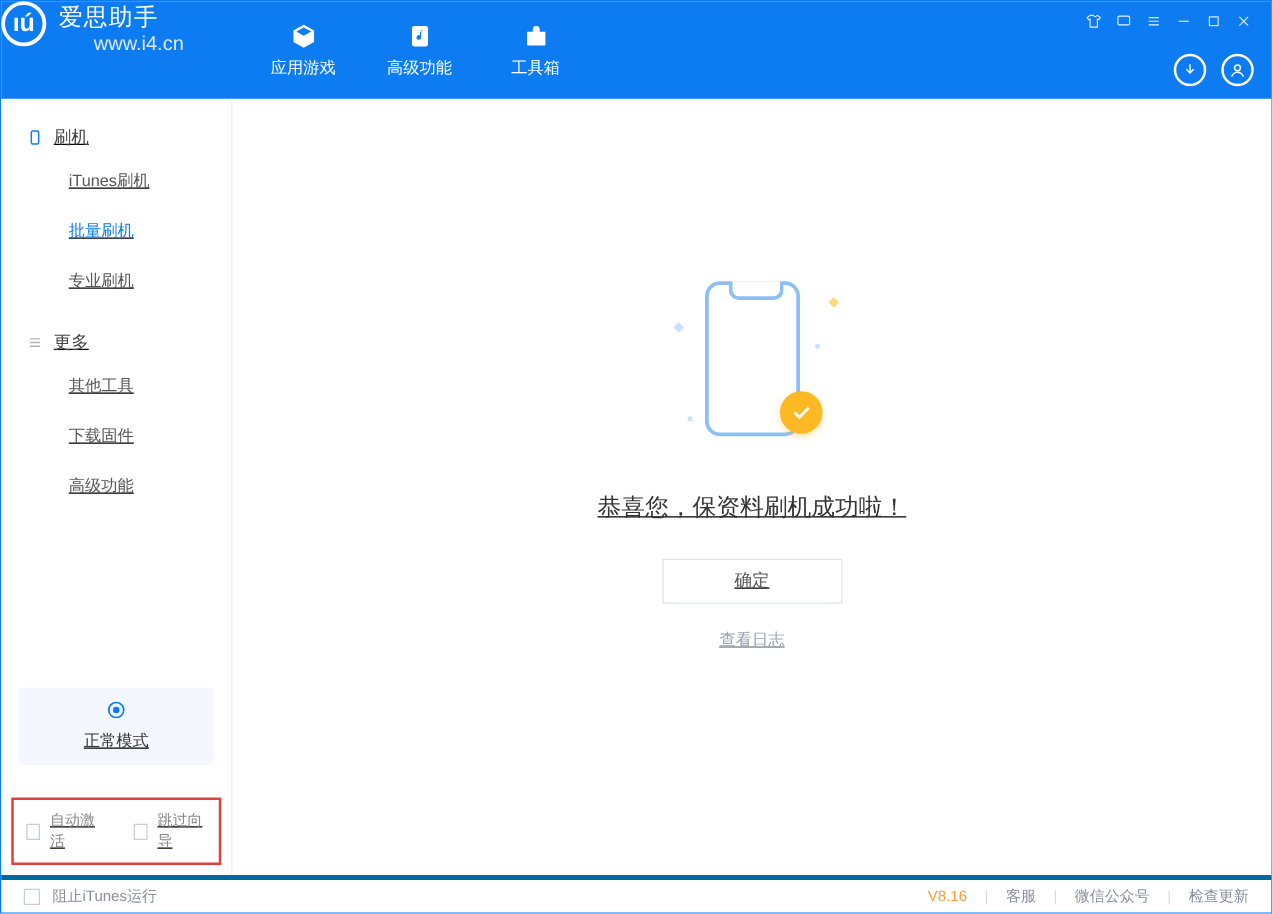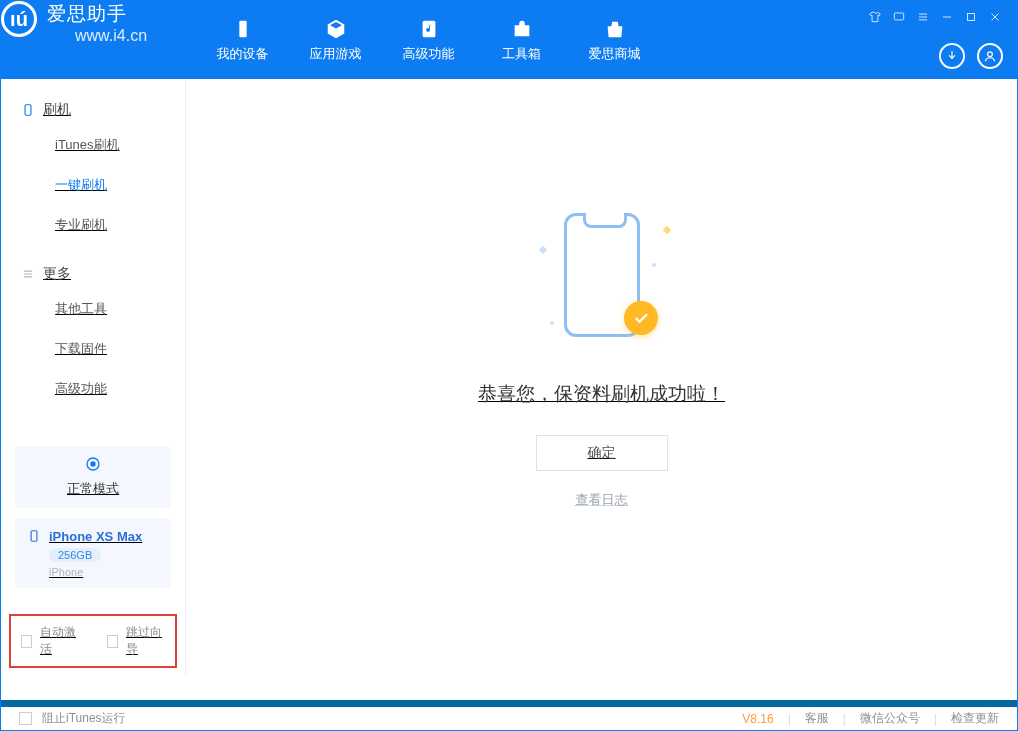--- a/index.html
+++ b/index.html
@@ -58,25 +58,25 @@
 .check-badge { width: 34px; height: 34px; background: #ffb924; border-radius: 50%; position: absolute; right: 14px; bottom: 22px; display: flex; align-items: center; justify-content: center; box-shadow: 0 2px 6px rgba(255,185,36,.4); }
 .check-badge svg { width: 18px; height: 18px; stroke: #fff; fill: none; stroke-width: 3; }
 .spark { position: absolute; width: 6px; height: 6px; transform: rotate(45deg); background: #c8e1ff; }
 .spark.s1 { left: 8px; top: 40px; }
 .spark.s2 { right: 2px; top: 20px; background: #ffd879; }
 .dot { position: absolute; width: 4px; height: 4px; border-radius: 50%; background: #c8e1ff; }
 .dot.d1 { left: 18px; bottom: 32px; }
 .dot.d2 { right: 16px; top: 56px; }
 
 .success-msg { font-size: 19px; color: #333; margin-bottom: 28px; }
-.ok-btn { width: 132px; height: 36px; border: 1px solid #dfe3e9; background: #fff; font-size: 14px; color: #555; cursor: pointer; }
+.ok-btn { width: 144px; height: 36px; border: 1px solid #dfe3e9; background: #fff; font-size: 14px; color: #555; cursor: pointer; }
 .log-link { margin-top: 20px; font-size: 13px; color: #9aa2ae; cursor: pointer; text-decoration: underline; text-decoration-color: #d0d4db; }
 
 
-.footer { height: 30px; border-top: 7px solid #0369a1; display: flex; align-items: center; padding: 0 18px; font-size: 12px; color: #8a8f99; gap: 18px; margin-top: 24px; }
+.footer { height: 30px; border-top: 4px solid #0369a1; display: flex; align-items: center; padding: 0 18px; font-size: 12px; color: #8a8f99; gap: 18px; }
 .footer .left { display: flex; align-items: center; gap: 6px; cursor: pointer; }
 .footer .right { margin-left: auto; display: flex; align-items: center; gap: 14px; }
 .footer .ver { color: #ff9c3a; }
 .footer .sep { color: #d8dbe0; }
 .footer .flink { cursor: pointer; }
 </style>
 </head>
 <body>
 
 <div class="window">
@@ -87,28 +87,20 @@
       <div class="logo-text">
         <div class="cn">爱思助手</div>
         <div class="en">www.i4.cn</div>
       </div>
     </div>
 
     <div class="nav">
       <div class="nav-item">
         <span class="nav-icon">
             <svg viewBox="0 0 24 24">
-              <rect x="8" y="3" width="8" height="18" rx="1.5"></rect>
-            </svg>
-          </span>
-        <span>我的设备</span>
-      </div>
-      <div class="nav-item">
-        <span class="nav-icon">
-            <svg viewBox="0 0 24 24">
               <path d="M12 2 3 7v10l9 5 9-5V7l-9-5zm0 2.3 6.5 3.6L12 11.5 5.5 7.9 12 4.3z"></path>
             </svg>
           </span>
         <span>应用游戏</span>
       </div>
       <div class="nav-item">
         <span class="nav-icon">
             <svg viewBox="0 0 24 24">
               <rect x="5" y="3" width="14" height="18" rx="2"></rect>
               <path d="M13 7v6a2 2 0 1 1-1-1.7V8l3-1z" fill="#0d7cf2"></path>
@@ -117,28 +109,20 @@
         <span>高级功能</span>
       </div>
       <div class="nav-item">
         <span class="nav-icon">
             <svg viewBox="0 0 24 24">
               <path d="M4 8h16v12H4zM9 8V6a3 3 0 0 1 6 0v2"></path>
             </svg>
           </span>
         <span>工具箱</span>
       </div>
-      <div class="nav-item">
-        <span class="nav-icon">
-            <svg viewBox="0 0 24 24">
-              <path d="M4 9h16l-1 12H5zM8 9l1-5h6l1 5"></path>
-            </svg>
-          </span>
-        <span>爱思商城</span>
-      </div>
     </div>
 
     <div class="header-right">
       <span class="hr-icon">
           <svg viewBox="0 0 24 24">
             <path d="M7 4 3 7l2 3 2-1v11h10V9l2 1 2-3-4-3-3 2-3-2z"></path>
           </svg>
         </span>
       <span class="hr-icon">
           <svg viewBox="0 0 24 24">
@@ -185,50 +169,40 @@
   <div class="body">
 
     <div class="sidebar">
       <div class="sb-section-hdr">
         <svg viewBox="0 0 24 24" fill="none" stroke="#0d7cf2" stroke-width="2">
             <rect x="7" y="3" width="10" height="18" rx="2"></rect>
           </svg>
         <span>刷机</span>
       </div>
       <div class="sb-item">iTunes刷机</div>
-      <div class="sb-item active">一键刷机</div>
+      <div class="sb-item active">批量刷机</div>
       <div class="sb-item">专业刷机</div>
 
       <div class="sb-section-hdr" style="margin-top:14px">
         <svg viewBox="0 0 24 24" fill="none" stroke="#aeb5c0" stroke-width="2">
             <path d="M5 7h14M5 12h14M5 17h14"></path>
           </svg>
         <span>更多</span>
       </div>
       <div class="sb-item">其他工具</div>
       <div class="sb-item">下载固件</div>
       <div class="sb-item">高级功能</div>
 
       <div class="sb-bottom">
         <div class="mode-card">
           <svg viewBox="0 0 24 24" fill="none" stroke="#0d7cf2" stroke-width="2">
               <circle cx="12" cy="12" r="9"></circle>
               <circle cx="12" cy="12" r="3" fill="#0d7cf2"></circle>
             </svg>
           <span>正常模式</span>
-        </div>
-        <div class="device-card">
-          <div class="dev-row1">
-            <svg viewBox="0 0 24 24" fill="none" stroke="#2b6fd9" stroke-width="2">
-                <rect x="7" y="3" width="10" height="18" rx="2"></rect>
-              </svg>
-            <span>iPhone XS Max</span>
-          </div>
-          <span class="dev-cap">256GB</span>
-          <div class="dev-type">iPhone</div>
         </div>
       </div>
 
       <div class="checkbox-row">
         <label class="cb-wrap">
           <span class="cb"></span>
           <span>自动激活</span>
         </label>
         <label class="cb-wrap">
           <span class="cb"></span>

